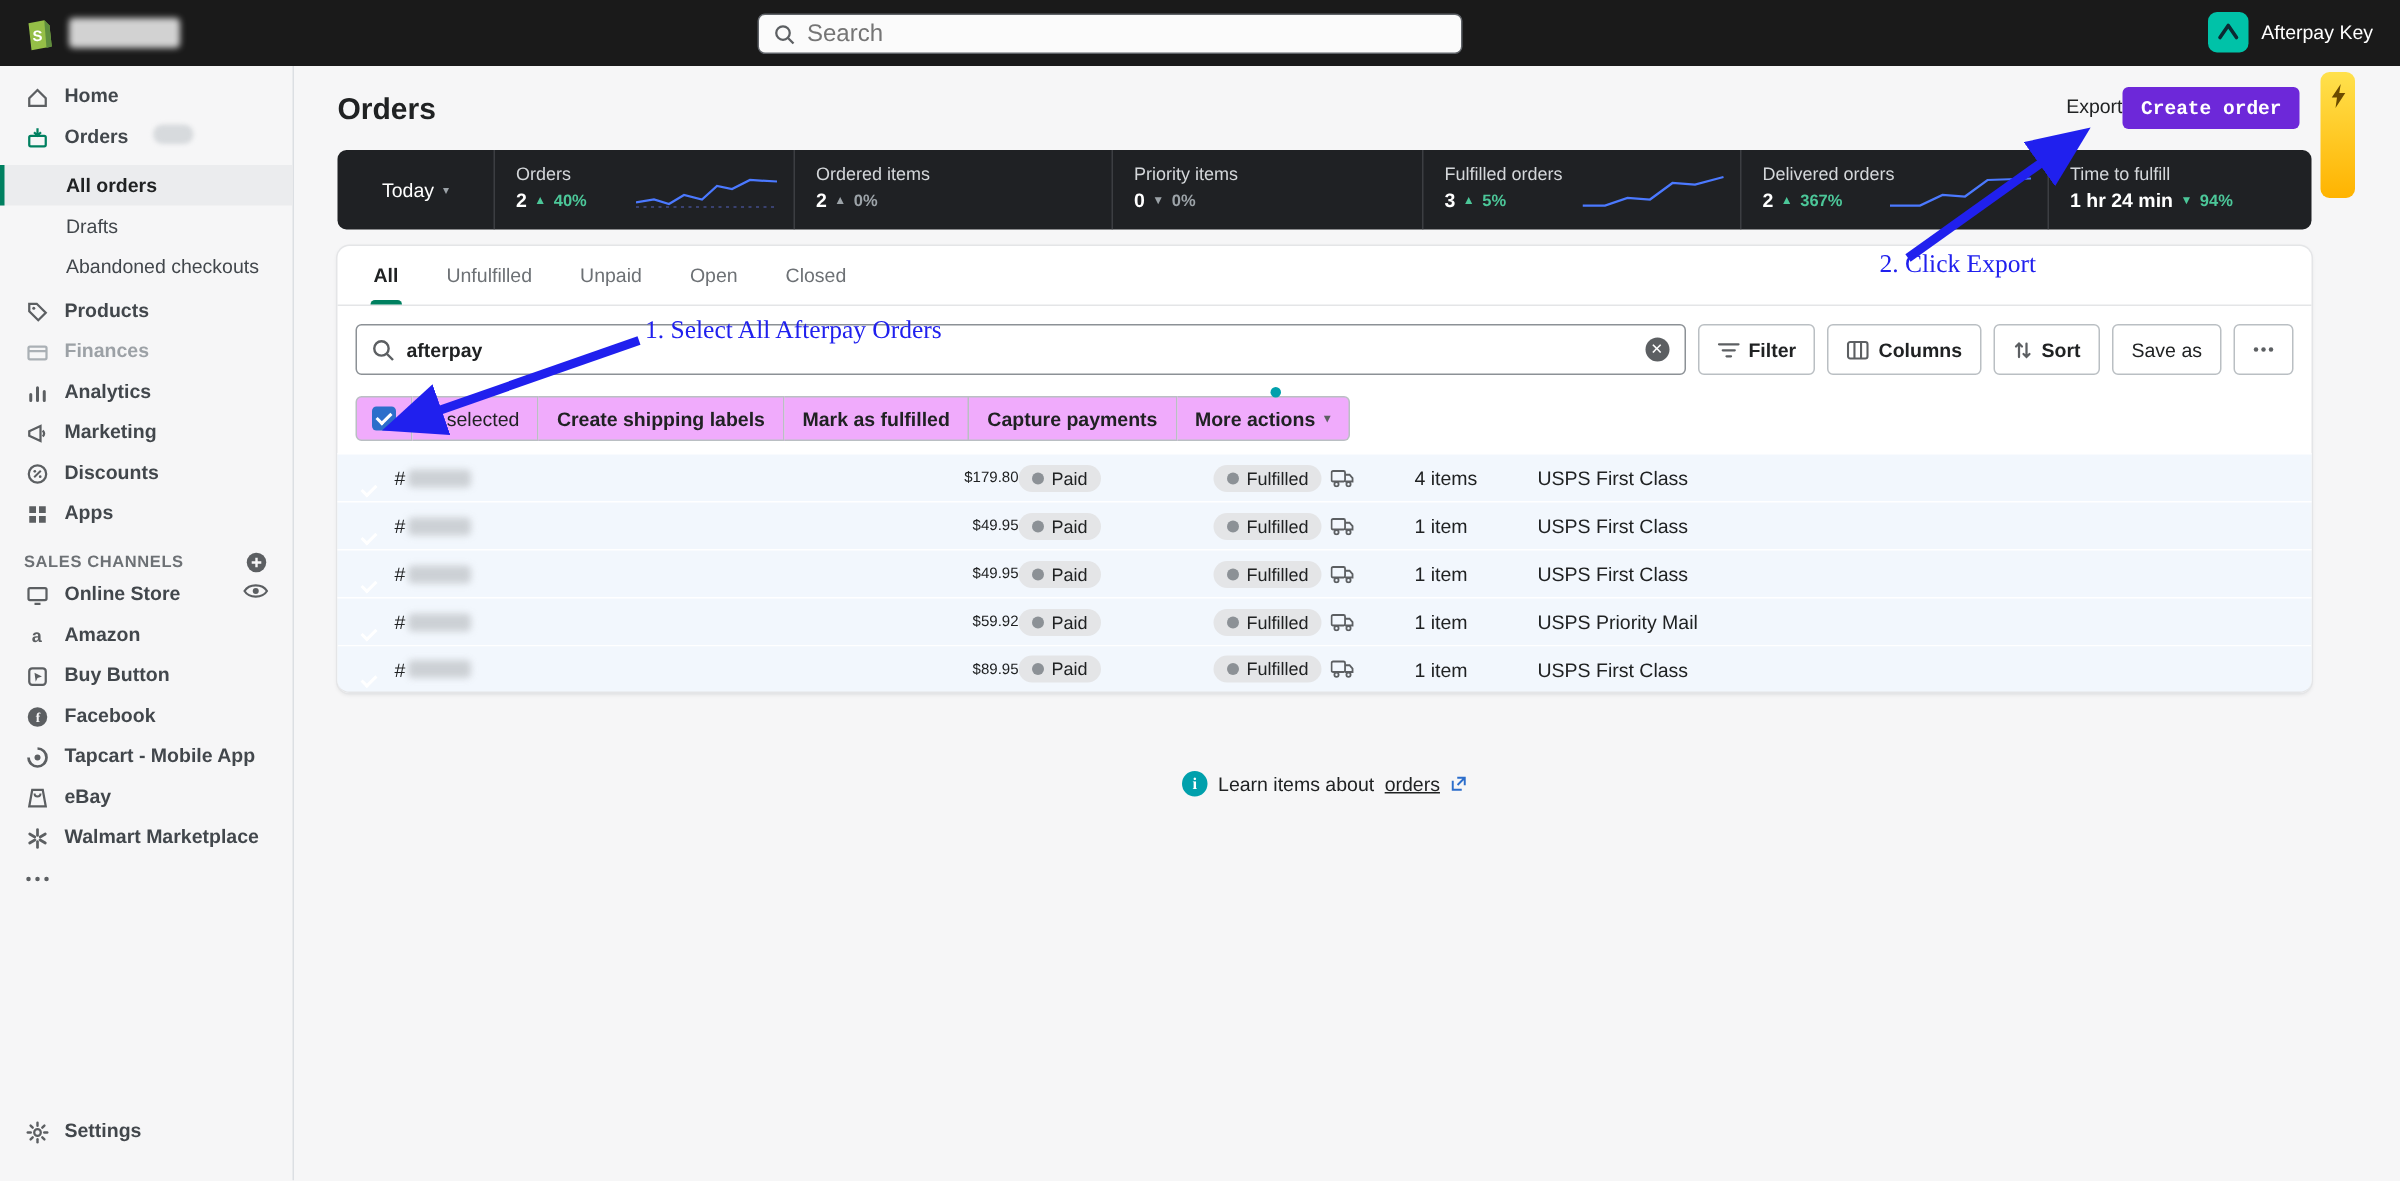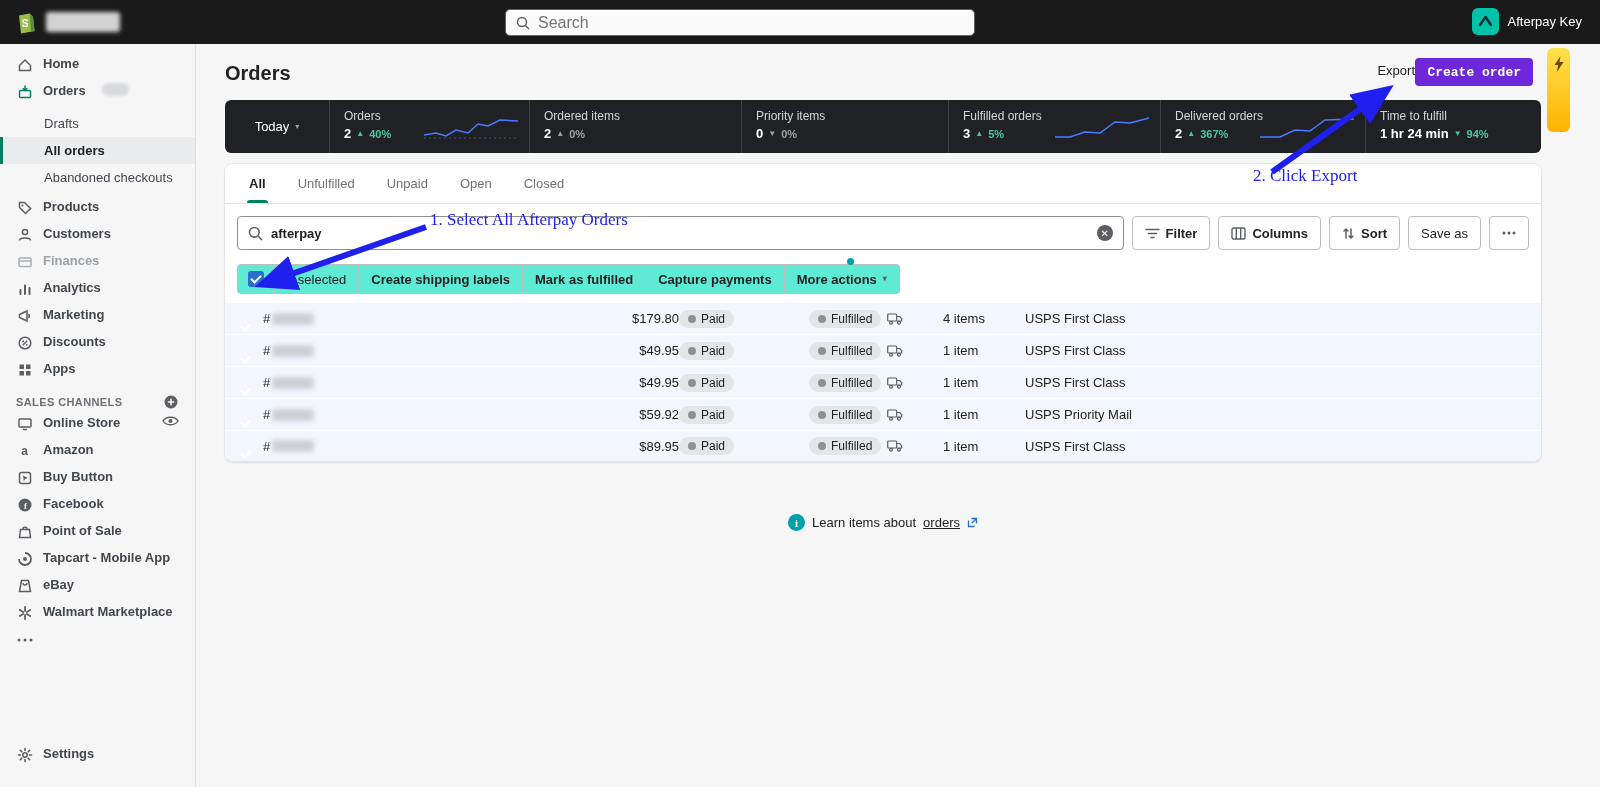--- a/index.html
+++ b/index.html
@@ -60,37 +60,37 @@
 
   .filter-row{display:flex;align-items:center;gap:8px;padding:12px 12px 10px 12px}
   .search-box{flex:1;height:34px;border:1px solid #8c9196;border-radius:4px;display:flex;align-items:center;padding:0 10px;gap:8px}
   .search-box input{border:none;outline:none;font-size:13px;font-weight:600;color:#202223;width:100%;font-family:"Liberation Sans",sans-serif}
   .clear-btn{width:16px;height:16px;border-radius:50%;background:#5c5f62;color:#fff;font-size:10px;display:flex;align-items:center;justify-content:center;cursor:pointer;flex:none}
   .tool-btn{height:34px;border:1px solid #babfc3;background:#fff;border-radius:4px;display:flex;align-items:center;gap:6px;padding:0 12px;font-size:13px;font-weight:600;color:#202223;cursor:pointer;font-family:"Liberation Sans",sans-serif}
   .tool-btn.plain{font-weight:400}
 
   
   .bulk-row{display:flex;align-items:center;padding:4px 12px 8px 12px;position:relative}
-  .seg{height:30px;border:1px solid #babfc3;border-left:none;background:#5eead4;display:flex;align-items:center;padding:0 12px;font-size:13px;cursor:pointer;gap:6px}
+  .seg{height:30px;border:1px solid #babfc3;border-left:none;background:#f0abfc;display:flex;align-items:center;padding:0 12px;font-size:13px;cursor:pointer;gap:6px}
   .seg.first{border-left:1px solid #babfc3;border-radius:4px 0 0 4px;padding:0 10px}
   .seg.last{border-radius:0 4px 4px 0}
   .seg.bold{font-weight:600}
   .notif-dot{position:absolute;width:7px;height:7px;border-radius:50%;background:#00a0ac;top:-2px;left:622px}
 
   .checkbox{width:16px;height:16px;border-radius:3px;background:#2c6ecb;position:relative;cursor:pointer;flex:none}
   .checkbox::after{content:"";position:absolute;left:5px;top:2px;width:4px;height:8px;border:solid #fff;border-width:0 2px 2px 0;transform:rotate(45deg)}
 
   
   .row{display:flex;align-items:center;height:32px;background:#f2f7fd;border-top:1px solid #fff;cursor:pointer}
   .row:last-child{border-bottom:1px solid #e4e5e7;border-radius:0 0 8px 8px}
   .col-check{width:38px;padding-left:13px;flex:none}
   .col-order{width:88px;flex:none;display:flex;align-items:center;gap:2px;font-size:13px}
   .col-customer{width:142px;flex:none}
   .col-date{width:112px;flex:none}
-  .col-total{width:74px;flex:none;text-align:right;font-size:13px}
+  .col-total{width:74px;flex:none;text-align:right;font-size:10px}
   .col-pay{width:112px;flex:none;}
   .col-ful{width:134px;flex:none;padding-left:18px;display:flex;align-items:center;gap:6px}
   .col-items{width:90px;flex:none;padding-left:18px;font-size:13px}
   .col-ship{width:195px;flex:none;padding-left:10px;font-size:13px}
   .col-extra{flex:1;padding-left:6px}
   .blob{background:#c6cace;border-radius:3px;filter:blur(2.5px);opacity:.85}
   .blob.b-order{width:42px;height:12px}
   .blob.b-cust{width:118px;height:12px}
   .blob.b-date{width:92px;height:12px}
   .blob.b-extra{width:210px;height:16px;background:#d4d7db}
@@ -156,47 +156,38 @@
   <div class="nav-item">
     <span class="nic">
         <svg class="icon-svg" width="16" height="16" viewBox="0 0 16 16">
           <rect x="2.5" y="6.5" width="11" height="7" rx="1" fill="none" stroke="#008060" stroke-width="1.5"></rect>
           <path d="M8 1.5 V6 M5.7 4.2 L8 6.5 L10.3 4.2" fill="none" stroke="#008060" stroke-width="1.5"></path>
         </svg>
       </span>
     <span>Orders</span>
     <span class="badge-blob"></span>
   </div>
+  <div class="nav-sub active">
+    <span>All orders</span>
+  </div>
   <div class="nav-sub">
     <span>Drafts</span>
   </div>
-  <div class="nav-sub active">
-    <span>All orders</span>
-  </div>
   <div class="nav-sub">
     <span>Abandoned checkouts</span>
   </div>
   <div class="nav-gap"></div>
   <div class="nav-item">
     <span class="nic">
         <svg class="icon-svg" width="16" height="16" viewBox="0 0 16 16">
           <path d="M2.5 2.5 h5 l6 6 -5 5 -6 -6 z" fill="none" stroke="#5c5f62" stroke-width="1.5"></path>
           <circle cx="5.5" cy="5.5" r="1" fill="#5c5f62"></circle>
         </svg>
       </span>
     <span>Products</span>
-  </div>
-  <div class="nav-item">
-    <span class="nic">
-        <svg class="icon-svg" width="16" height="16" viewBox="0 0 16 16">
-          <circle cx="8" cy="5" r="2.6" fill="none" stroke="#5c5f62" stroke-width="1.5"></circle>
-          <path d="M2.5 13.5 c0-3.5 11-3.5 11 0" fill="none" stroke="#5c5f62" stroke-width="1.5"></path>
-        </svg>
-      </span>
-    <span>Customers</span>
   </div>
   <div class="nav-item disabled">
     <span class="nic">
         <svg class="icon-svg" width="16" height="16" viewBox="0 0 16 16">
           <rect x="2" y="4" width="12" height="8.5" rx="1" fill="none" stroke="#aab0b5" stroke-width="1.5"></rect>
           <line x1="2" y1="7" x2="14" y2="7" stroke="#aab0b5" stroke-width="1.5"></line>
         </svg>
       </span>
     <span>Finances</span>
   </div>
@@ -278,29 +269,20 @@
     <span>Buy Button</span>
   </div>
   <div class="nav-item">
     <span class="nic">
         <svg class="icon-svg" width="16" height="16" viewBox="0 0 16 16">
           <circle cx="8" cy="8" r="6.5" fill="#5c5f62"></circle>
           <text x="8.4" y="11.6" text-anchor="middle" font-size="9" font-weight="bold" fill="#f6f6f7" font-family="Liberation Serif, serif">f</text>
         </svg>
       </span>
     <span>Facebook</span>
-  </div>
-  <div class="nav-item">
-    <span class="nic">
-        <svg class="icon-svg" width="16" height="16" viewBox="0 0 16 16">
-          <path d="M3.5 5.5 h9 l1 8 h-11 z" fill="none" stroke="#5c5f62" stroke-width="1.5"></path>
-          <path d="M5.8 5.5 a2.2 2.2 0 0 1 4.4 0" fill="none" stroke="#5c5f62" stroke-width="1.5"></path>
-        </svg>
-      </span>
-    <span>Point of Sale</span>
   </div>
   <div class="nav-item">
     <span class="nic">
         <svg class="icon-svg" width="16" height="16" viewBox="0 0 16 16">
           <path d="M8 2 a6 6 0 1 1 -6 6" fill="none" stroke="#5c5f62" stroke-width="1.8"></path>
           <circle cx="8" cy="8" r="2" fill="#5c5f62"></circle>
         </svg>
       </span>
     <span>Tapcart - Mobile App</span>
   </div>

